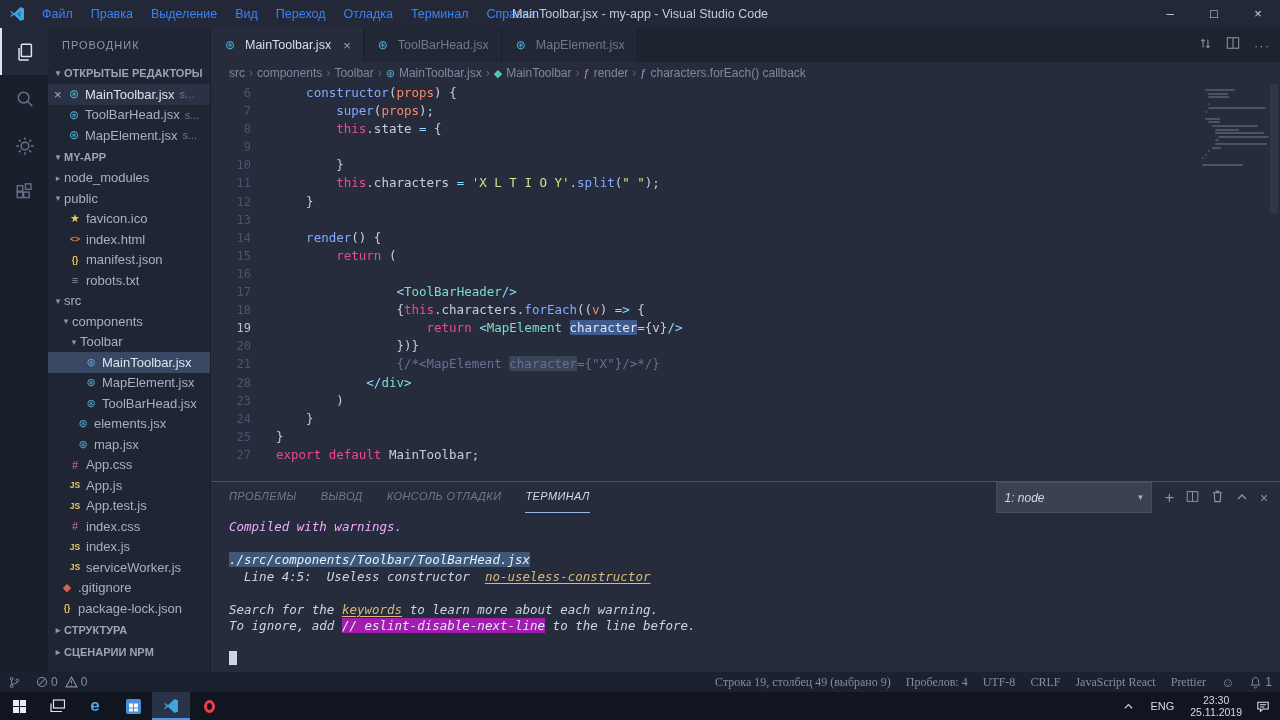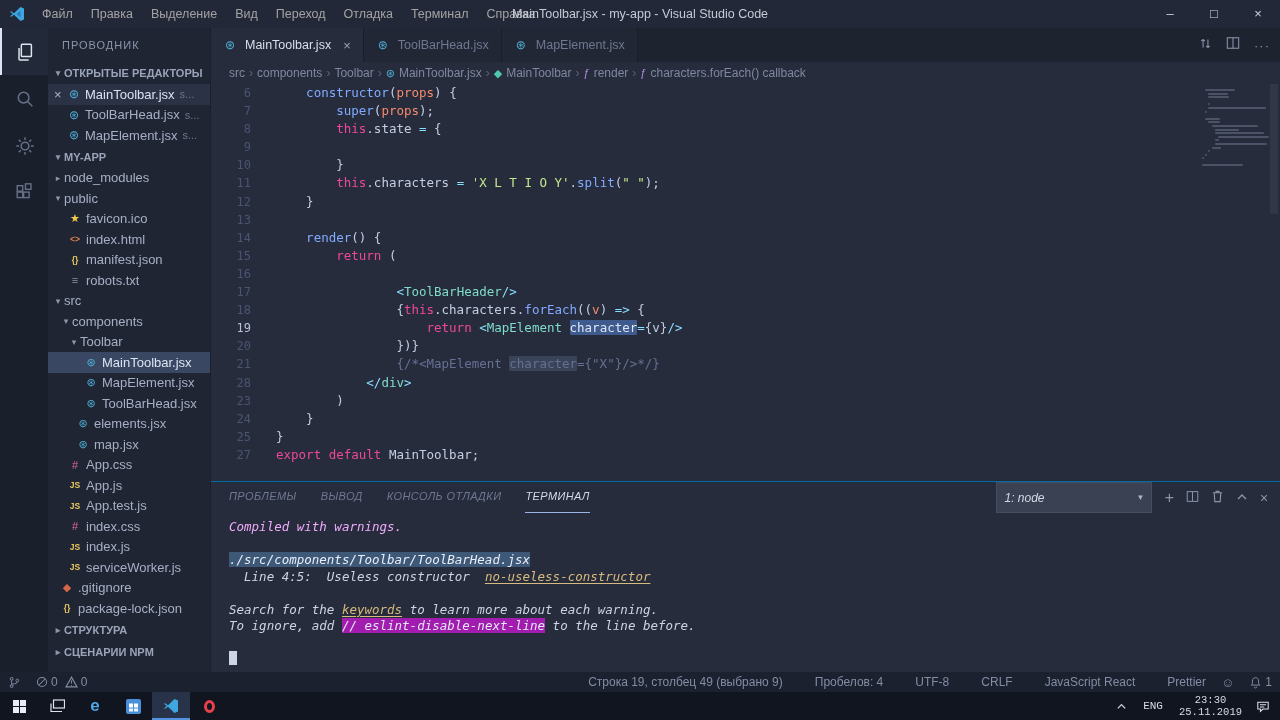--- a/index.html
+++ b/index.html
@@ -3,21 +3,21 @@
 <meta charset="utf-8">
 <style>
   html,body{margin:0;padding:0;background:#0b0e15;}
   .screen{position:relative;width:1280px;height:720px;background:#272c3c;overflow:hidden;
           font-family:"Liberation Sans",sans-serif;color:#c7cede;}
   
   .vscode{position:absolute;top:0;left:0;width:100%;height:692px;display:flex;flex-direction:column;}
   .titlebar{height:28px;flex:none;background:#232838;display:flex;align-items:center;position:relative;}
   .logo{margin:0 8px 0 9px;display:flex;}
   .menubar{display:flex;height:100%;}
-  .menu-item{padding:0 9px;line-height:28px;font-size:12.5px;color:#a3a3a3;}
+  .menu-item{padding:0 9px;line-height:28px;font-size:12.5px;color:#3b82f6;}
   .wtitle{position:absolute;left:50%;transform:translateX(-50%);line-height:28px;font-size:12.5px;color:#c4cad6;white-space:nowrap;}
   .wcontrols{margin-left:auto;display:flex;height:100%;}
   .wbtn{width:44px;text-align:center;line-height:28px;color:#ccd2de;font-size:13px;}
   
   .main{flex:1;display:flex;min-height:0;}
   .activitybar{width:48px;flex:none;background:#1a1f2c;display:flex;flex-direction:column;}
   .act{height:47px;display:flex;align-items:center;justify-content:center;color:#687188;border-left:2px solid transparent;}
   .act.active{color:#dfe5f0;border-left-color:#dfe5f0;background:#222939;}
   
   .sidebar{width:162px;flex:none;background:#202534;border-right:1px solid #1a1f2b;overflow:hidden;}
@@ -85,21 +85,21 @@
   #sbright{margin-left:auto;display:flex;align-items:center;gap:15px;}
   .sb-item{white-space:nowrap;}
   .sb-ico{display:flex;align-items:center;}
   .smiley{font-size:13px;}
   
   .taskbar{position:absolute;bottom:0;left:0;width:100%;height:28px;background:#10151f;display:flex;align-items:center;}
   .tb-app{width:38px;height:100%;display:flex;align-items:center;justify-content:center;}
   .tb-app.active{background:#28334a;box-shadow:inset 0 -2px 0 #5294e2;}
   .edge-e{font-size:17px;font-weight:bold;color:#51a8e8;}
   .opera-ring{width:11px;height:13px;border:3px solid #e8414c;border-radius:50%;box-sizing:border-box;}
-  .tray{margin-left:auto;display:flex;align-items:center;height:100%;font-family:Liberation Mono, monospace;}
+  .tray{margin-left:auto;display:flex;align-items:center;height:100%;}
   .tray-chevron{padding:0 8px;display:flex;color:#cfd5e0;}
   .tray-lang{color:#d6dbe6;font-size:11px;padding:0 8px;}
   .tray-clock{color:#d6dbe6;font-size:10.5px;line-height:12px;text-align:center;padding:0 8px;}
   .tray-ac{padding:0 10px 0 6px;display:flex;}
 </style>
 </head>
 <body>
 
 <div class="screen">
   <div class="vscode">
@@ -542,21 +542,21 @@
           <span class="sb-ico" style="margin-left:4px;">
             <svg width="13" height="12" viewBox="0 0 14 13" fill="none" stroke="currentColor" stroke-width="1.2">
                 <path d="M7 1.2 L13 11.8 H1 Z"></path>
                 <path d="M7 5 v3.2 M7 9.8 v.8"></path>
               </svg>
           </span>
           <span>0</span>
         </span>
       </div>
       <div id="sbright">
-        <span id="sbright-items" style="display:flex;gap:32px;">
+        <span id="sbright-items" style="display:flex;gap:15px;font-family:Liberation Serif, serif;">
             <span class="sb-item">Строка 19, столбец 49 (выбрано 9)</span>
             <span class="sb-item">Пробелов: 4</span>
             <span class="sb-item">UTF-8</span>
             <span class="sb-item">CRLF</span>
             <span class="sb-item">JavaScript React</span>
             <span class="sb-item">Prettier</span>
           </span>
         <span class="smiley">☺</span>
         <span class="sb-ico">
           <svg width="13" height="13" viewBox="0 0 16 16" fill="none" stroke="currentColor" stroke-width="1.2">

